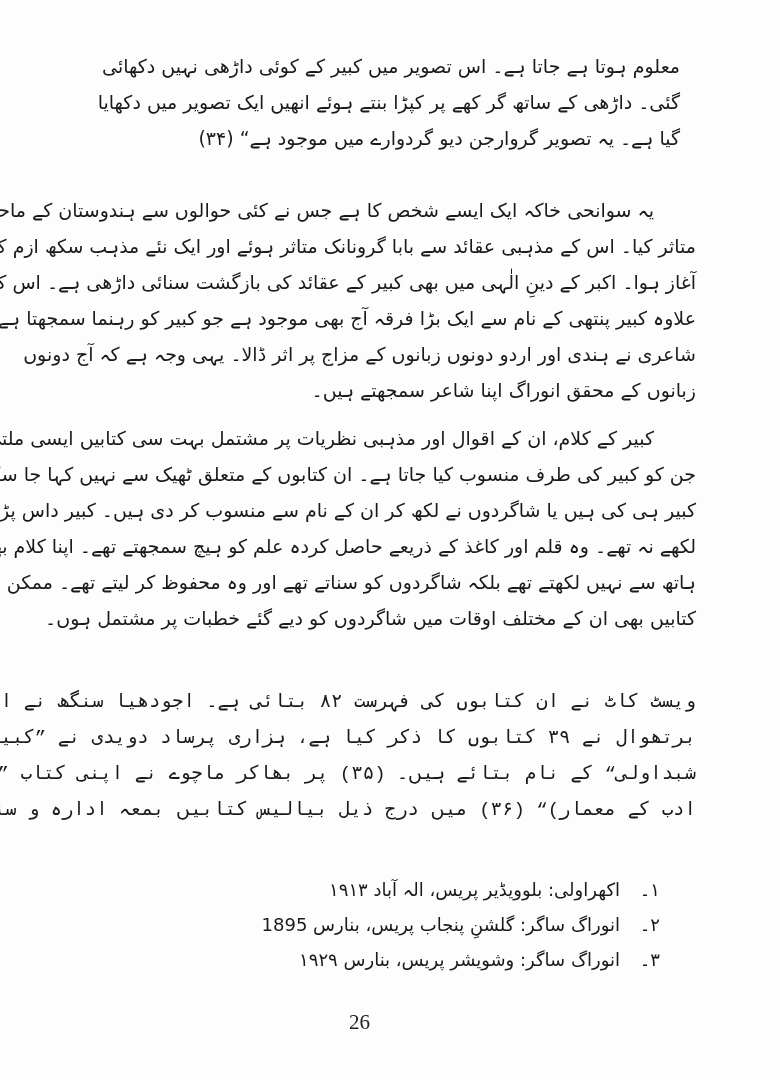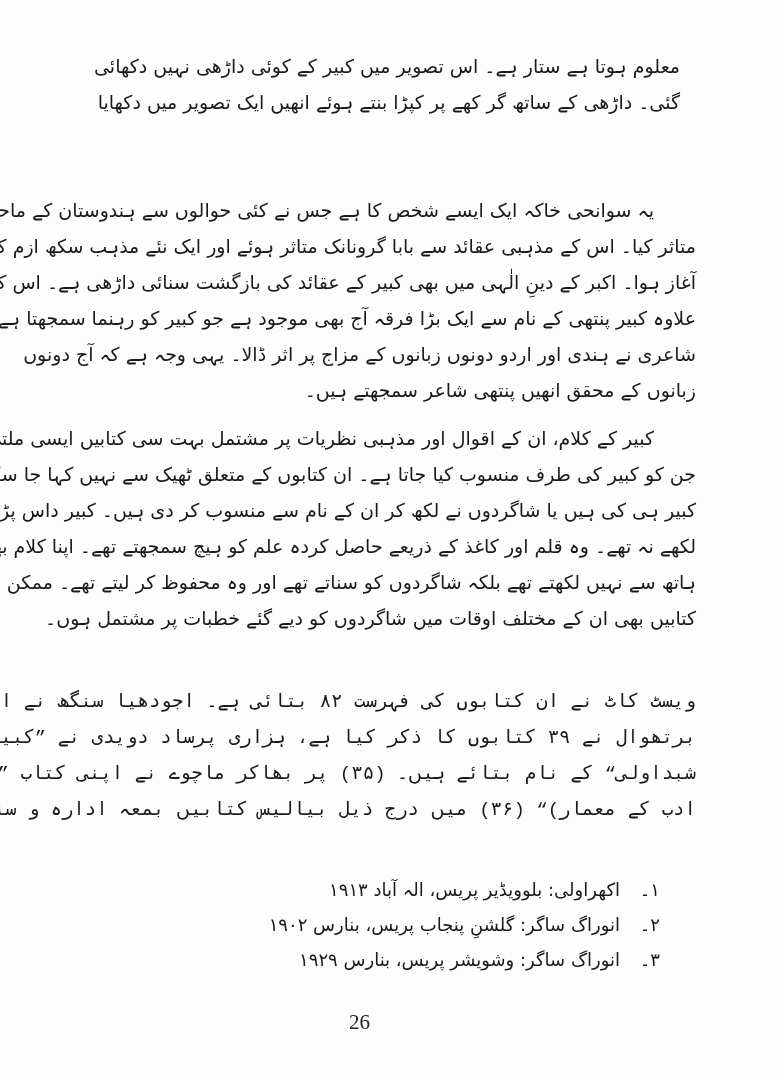--- a/index.html
+++ b/index.html
@@ -86,31 +86,32 @@
     color: #222;
     direction: ltr;
   }
 </style>
 </head>
 <body>
 
 <div class="page">
 
   <div class="text-block quote-block">
-    <span class="line">معلوم ہوتا ہے ستار ہے۔ اس تصویر میں کبیر کے کوئی داڑھی نہیں دکھائی</span>
+    <span class="line">معلوم ہوتا ہے جاتا ہے۔ اس تصویر میں کبیر کے کوئی داڑھی نہیں دکھائی</span>
     <span class="line">گئی۔ داڑھی کے ساتھ گر کھے پر کپڑا بنتے ہوئے انھیں ایک تصویر میں دکھایا</span>
+    <span class="line last">گیا ہے۔ یہ تصویر گروارجن دیو گردوارے میں موجود ہے“ (۳۴)</span>
   </div>
 
   <div class="text-block para p1">
     <span class="line indent">یہ سوانحی خاکہ ایک ایسے شخص کا ہے جس نے کئی حوالوں سے ہندوستان کے ماحول کو</span>
     <span class="line">متاثر کیا۔ اس کے مذہبی عقائد سے بابا گرونانک متاثر ہوئے اور ایک نئے مذہب سکھ ازم کا</span>
     <span class="line">آغاز ہوا۔ اکبر کے دینِ الٰہی میں بھی کبیر کے عقائد کی بازگشت سنائی داڑھی ہے۔ اس کے</span>
     <span class="line">علاوہ کبیر پنتھی کے نام سے ایک بڑا فرقہ آج بھی موجود ہے جو کبیر کو رہنما سمجھتا ہے۔ کبیر کی</span>
     <span class="line">شاعری نے ہندی اور اردو دونوں زبانوں کے مزاج پر اثر ڈالا۔ یہی وجہ ہے کہ آج دونوں</span>
-    <span class="line last">زبانوں کے محقق انھیں پنتھی شاعر سمجھتے ہیں۔</span>
+    <span class="line last">زبانوں کے محقق انوراگ اپنا شاعر سمجھتے ہیں۔</span>
   </div>
 
   <div class="text-block para p2">
     <span class="line indent">کبیر کے کلام، ان کے اقوال اور مذہبی نظریات پر مشتمل بہت سی کتابیں ایسی ملتی ہیں</span>
     <span class="line">جن کو کبیر کی طرف منسوب کیا جاتا ہے۔ ان کتابوں کے متعلق ٹھیک سے نہیں کہا جا سکتا کہ یہ</span>
     <span class="line">کبیر ہی کی ہیں یا شاگردوں نے لکھ کر ان کے نام سے منسوب کر دی ہیں۔ کبیر داس پڑھے</span>
     <span class="line">لکھے نہ تھے۔ وہ قلم اور کاغذ کے ذریعے حاصل کردہ علم کو ہیچ سمجھتے تھے۔ اپنا کلام بھی وہ اپنے</span>
     <span class="line">ہاتھ سے نہیں لکھتے تھے بلکہ شاگردوں کو سناتے تھے اور وہ محفوظ کر لیتے تھے۔ ممکن ہے یہ</span>
     <span class="line last">کتابیں بھی ان کے مختلف اوقات میں شاگردوں کو دیے گئے خطبات پر مشتمل ہوں۔</span>
   </div>
@@ -122,21 +123,21 @@
     <span class="line last">ادب کے معمار)“ (۳۶) میں درج ذیل بیالیس کتابیں بمعہ ادارہ و سنہ اشاعت گنوائی ہیں۔</span>
   </div>
 
   <div class="list">
     <div class="list-item">
       <span class="list-num">۱۔</span>
       <span>اکھراولی: بلوویڈیر پریس، الہ آباد ۱۹۱۳</span>
     </div>
     <div class="list-item">
       <span class="list-num">۲۔</span>
-      <span>انوراگ ساگر: گلشنِ پنجاب پریس، بنارس ۱۹۰۲</span>
+      <span>انوراگ ساگر: گلشنِ پنجاب پریس، بنارس 1895</span>
     </div>
     <div class="list-item">
       <span class="list-num">۳۔</span>
       <span>انوراگ ساگر: وشویشر پریس، بنارس ۱۹۲۹</span>
     </div>
   </div>
 
   <div class="page-number">26</div>
 </div>
 

